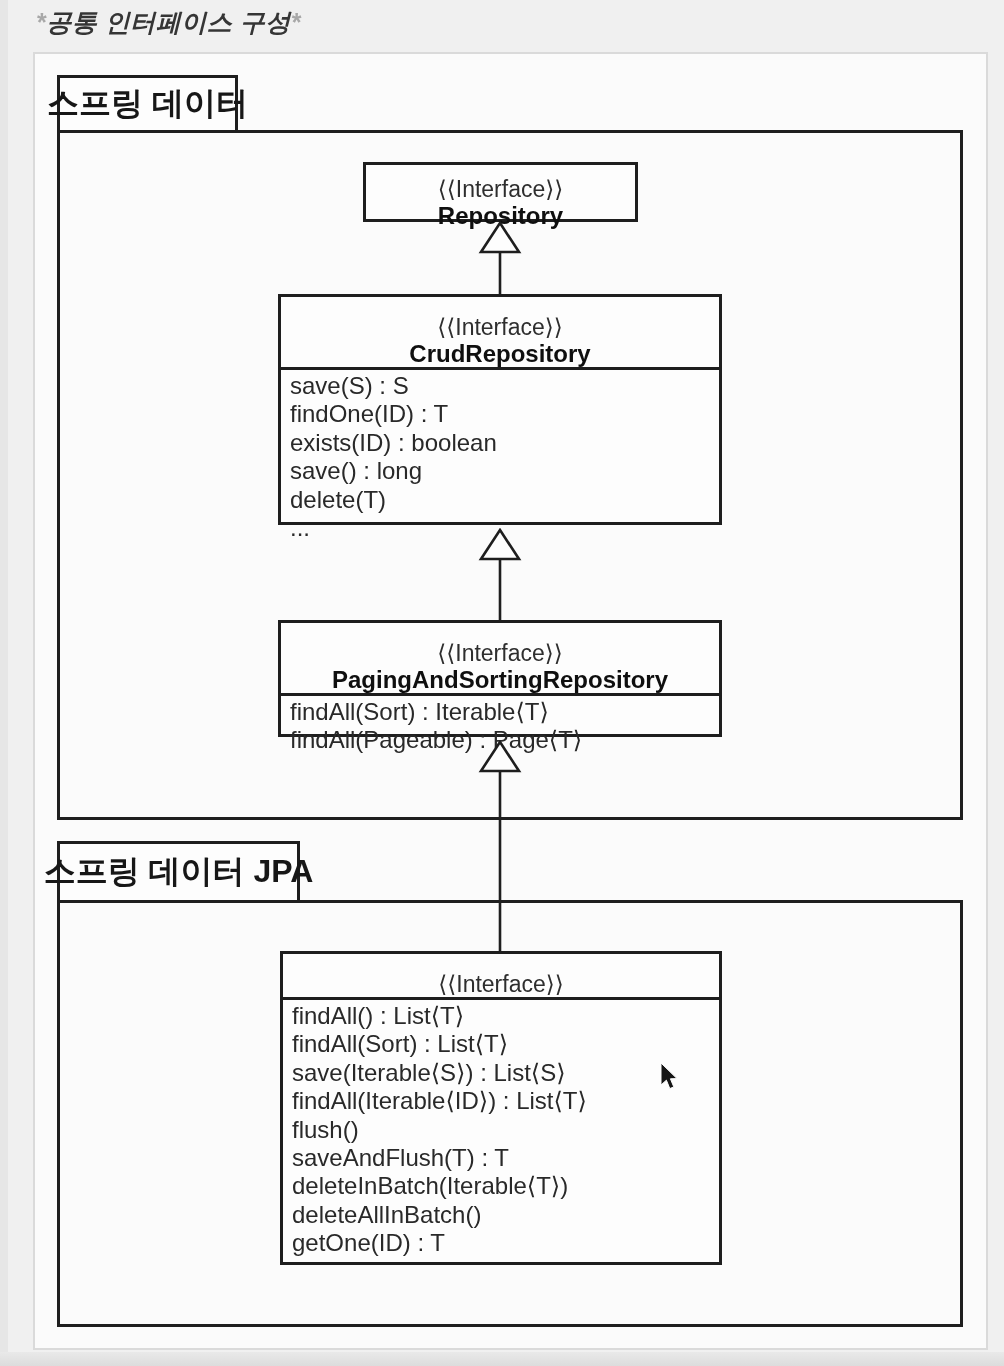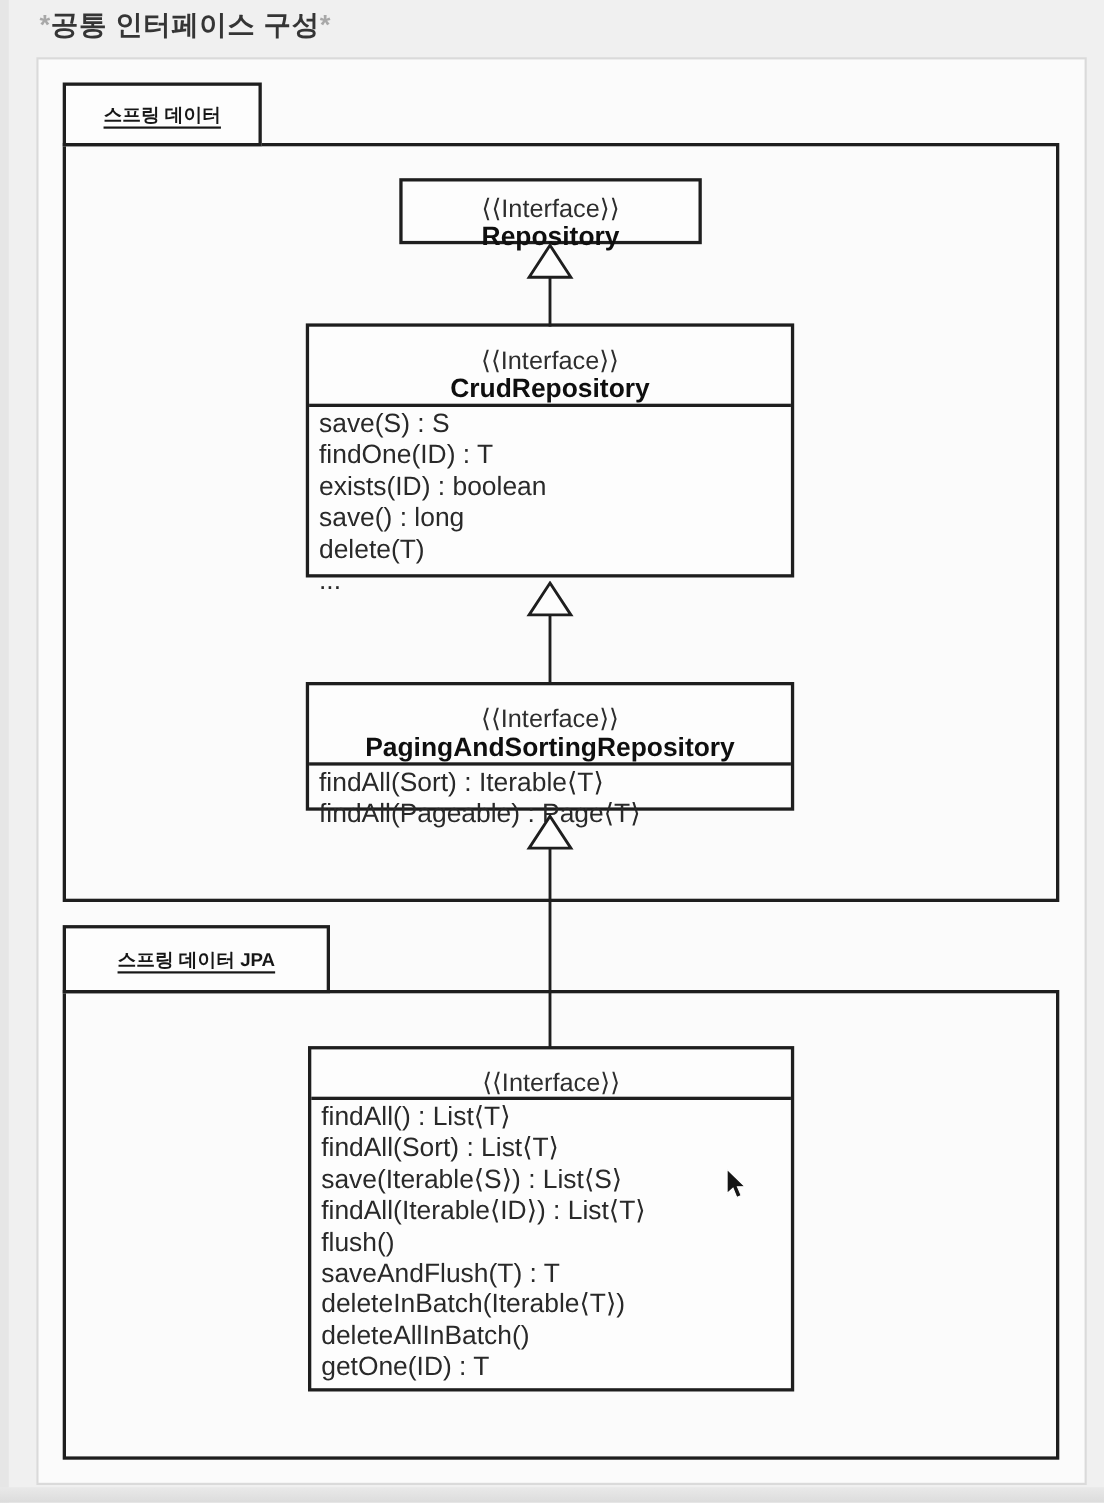--- a/index.html
+++ b/index.html
@@ -6,30 +6,30 @@
   body{
     width:1004px;height:1366px;position:relative;overflow:hidden;
     background:#f0f0f0;
     font-family:"Liberation Sans","DejaVu Sans",sans-serif;
     color:#262626;
   }
   .edge-strip-left{position:absolute;left:0;top:0;width:8px;height:1366px;background:#e6e6e6;}
   .edge-strip-bottom{position:absolute;left:0;top:1352px;width:1004px;height:14px;
     background:linear-gradient(#e9e9e9,#dcdcdc);}
   .page-title{position:absolute;left:36px;top:6px;font-size:25px;font-weight:bold;
-    letter-spacing:0.5px;white-space:nowrap;}
+    letter-spacing:0.5px;white-space:nowrap;font-style:italic;}
   .page-title .ast{color:#a8a8a8;font-weight:bold;}
   .page-title .title-text{color:#353535;}
   .outer-panel{position:absolute;left:33px;top:52px;width:955px;height:1298px;
     background:#fbfbfb;border:2px solid #dadada;box-sizing:border-box;}
   
   .pkg-tab{position:absolute;background:#fdfdfd;border:3px solid #1e1e1e;
     box-sizing:border-box;display:flex;align-items:center;justify-content:center;z-index:3;}
-  .pkg-label{font-size:17px;font-weight:bold;color:#171717;
-    text-decoration:underline;text-decoration-thickness:2px;text-underline-offset:5px;
+  .pkg-label{font-size:32px;font-weight:bold;color:#171717;
+    text-decoration-thickness:2px;text-underline-offset:5px;
     white-space:nowrap;}
   .pkg-body{position:absolute;border:3px solid #1e1e1e;box-sizing:border-box;
     background:transparent;z-index:1;}
   
   .uml-box{position:absolute;background:#fdfdfd;border:3px solid #1e1e1e;
     box-sizing:border-box;z-index:4;}
   .uml-head{text-align:center;padding-top:3px;}
   .stereo{font-size:23px;line-height:26px;color:#2e2e2e;white-space:nowrap;margin-top:14px;}
   .cls-name{font-size:24px;line-height:27px;font-weight:bold;color:#0f0f0f;white-space:nowrap;}
   .methods{border-top:3px solid #1e1e1e;padding:2px 6px 0 9px;

